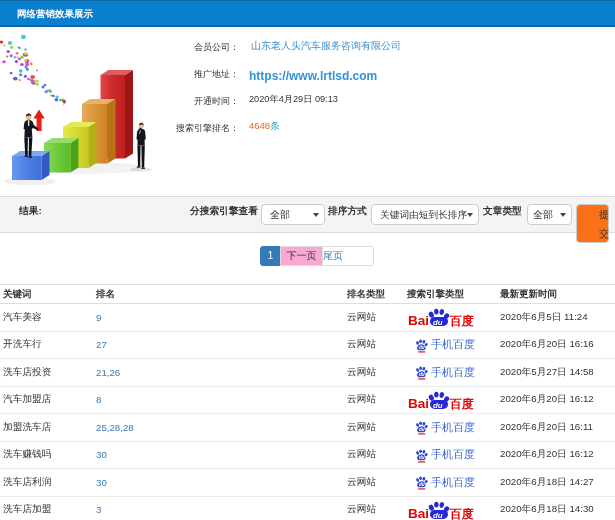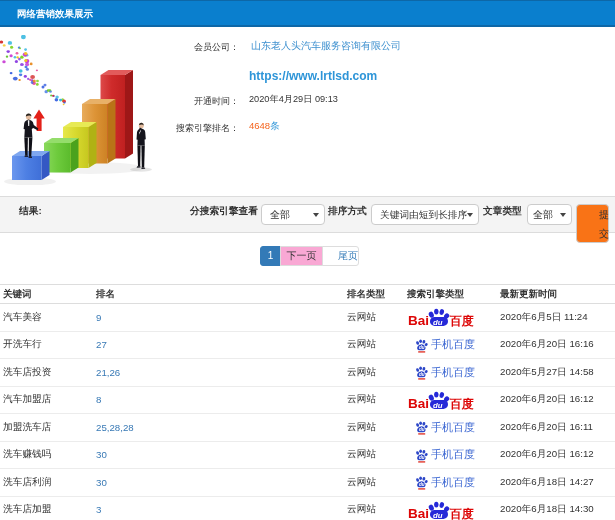--- a/index.html
+++ b/index.html
@@ -15,21 +15,21 @@
 .orangev { color:#f4641e; }
 .filterbar { position:absolute; top:196px; left:0; width:615px; height:37px; background:#f4f4f4; border-top:1px solid #dcdcdc; border-bottom:1px solid #dcdcdc; }
 .fl { position:absolute; font-size:9.7px; font-weight:bold; color:#333; top:205px; }
 .sel { position:absolute; top:204px; height:21px; background:#fff; border:1px solid #ccc; border-radius:4px; font-size:10px; color:#333; line-height:19px; padding-left:8px; }
 .sel .arr { position:absolute; right:5px; top:8px; width:0; height:0; border-left:3px solid transparent; border-right:3px solid transparent; border-top:4.5px solid #444; }
 .btn { position:absolute; left:576px; top:204px; width:33px; height:39px; background:#f97316; border:1px solid #ccc; border-radius:4px; font-size:10px; color:#333; text-align:center; line-height:19px;padding-left:22px; }
 .pager { position:absolute; top:246px; left:260px; height:20px; font-size:10px; }
 .pager span { float:left; height:20px; line-height:18px; border:1px solid #ddd; }
 .pg1 { width:21px; background:#337ab7; border-color:#337ab7 !important; color:#fff; text-align:center; border-radius:3px 0 0 3px; }
 .pg2 { width:43px; background:#f9a8d4; color:#333; text-align:center; margin-left:-1px; }
-.pg3 { width:37px; background:#fff; color:#337ab7; text-align:right; margin-left:-1px; border-radius:0 3px 3px 0; }
+.pg3 { width:52px; background:#fff; color:#337ab7; text-align:left; margin-left:-1px; border-radius:0 3px 3px 0; }
 table.rank { position:absolute; top:284px; left:0; width:615px; border-collapse:collapse; table-layout:fixed; }
 table.rank th { border-top:1px solid #ddd; border-bottom:1px solid #ddd; height:19px; font-size:9.5px; font-weight:bold; color:#333; text-align:left; padding:0 0 0 3px; }
 table.rank td { border-bottom:1px solid #ececec; height:27.5px; font-size:9.7px; color:#333; padding:0 0 0 3px; vertical-align:middle; }
 td.rk a { color:#3879b5; text-decoration:none; font-size:9.7px; }
 .mbd { display:inline-block; vertical-align:middle; margin-left:8px; }
 .mbdtxt { display:inline-block; vertical-align:middle; margin-left:3px; color:#3c67d2; font-size:11px; }
 .bdlogo { display:inline-block; vertical-align:middle; margin-left:1px; }
 </style>
 </head>
 <body>
@@ -37,20 +37,21 @@
 
 <div class="hdr">
       <span>网络营销效果展示</span>
     </div>
 
 <div class="inforow" style="top:39px;">
       <span class="lbl">会员公司：</span>
       <span class="val blue1">山东老人头汽车服务咨询有限公司</span>
     </div>
 <div class="inforow" style="top:66px;">
+      <span class="lbl">推广地址：</span>
       <span class="val blue2" style="font-size:12px; top:3px; left:249px;font-weight:bold;">https://www.lrtlsd.com</span>
     </div>
 <div class="inforow" style="top:93px;">
       <span class="lbl">开通时间：</span>
       <span class="val" style="font-size:9.2px; left:249px;">2020年4月29日 09:13</span>
     </div>
 <div class="inforow" style="top:120px;">
       <span class="lbl">搜索引擎排名：</span>
       <span class="val" style="font-size:9.5px; left:249px;"><span class="orangev">4648</span><span class="blue2">条</span></span>
     </div>

